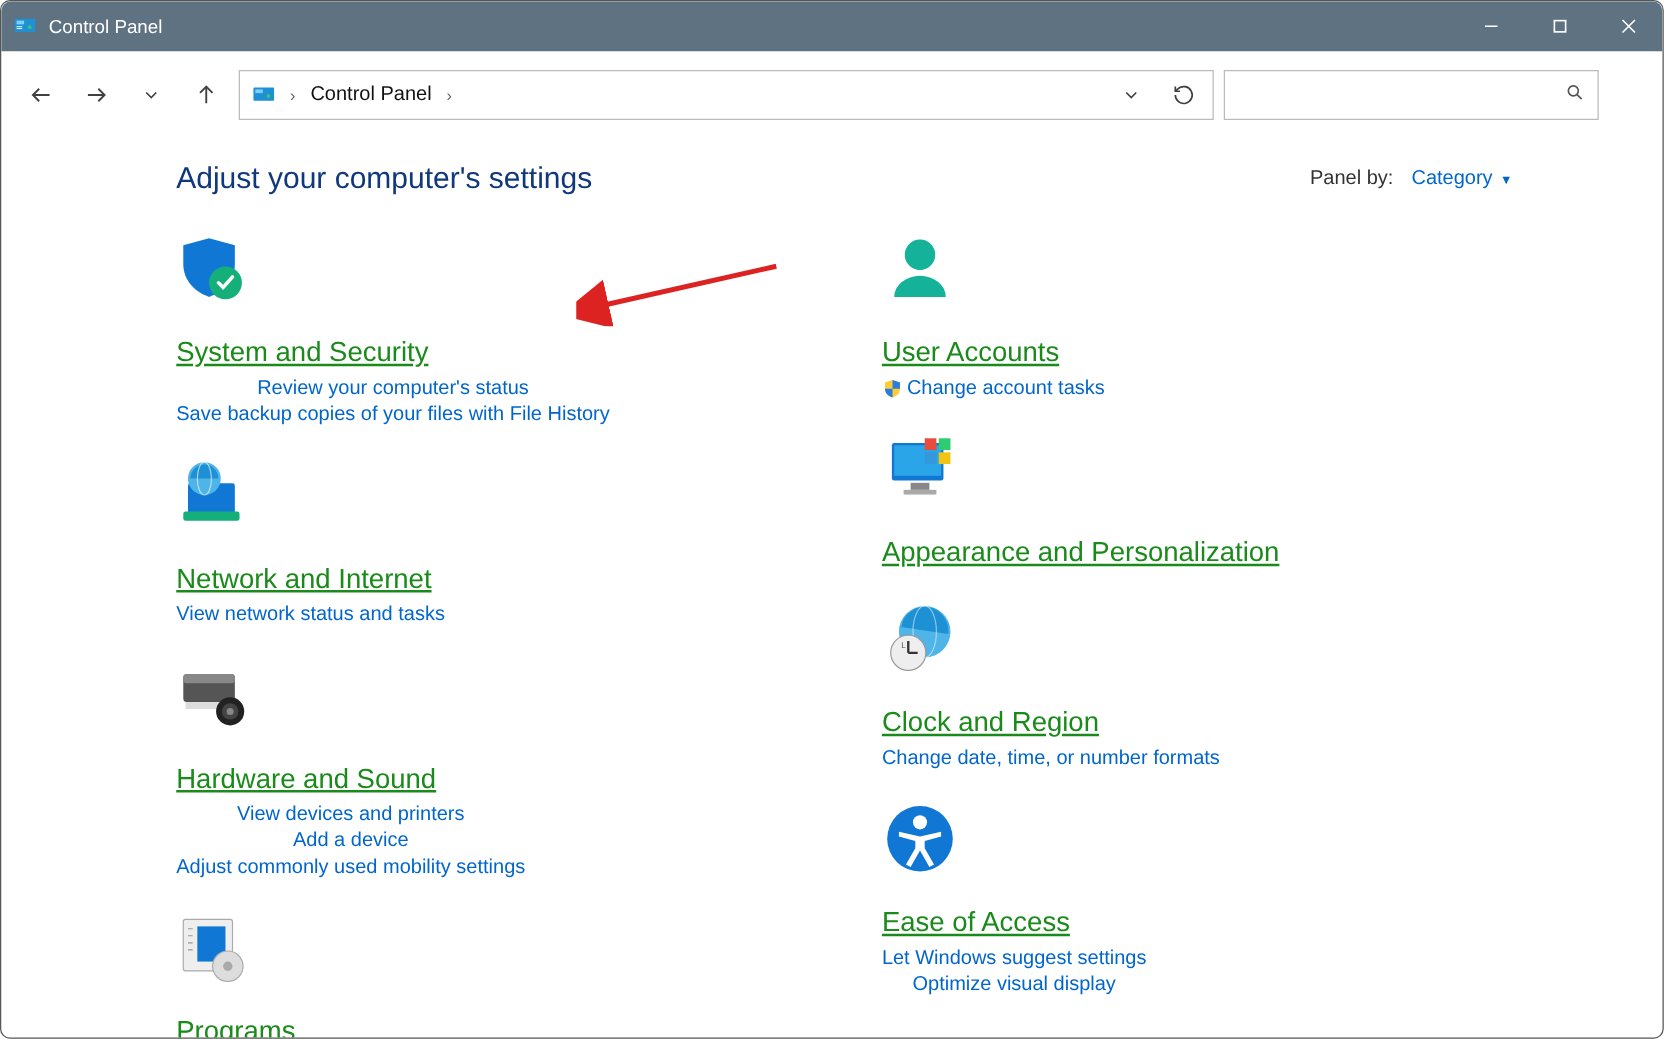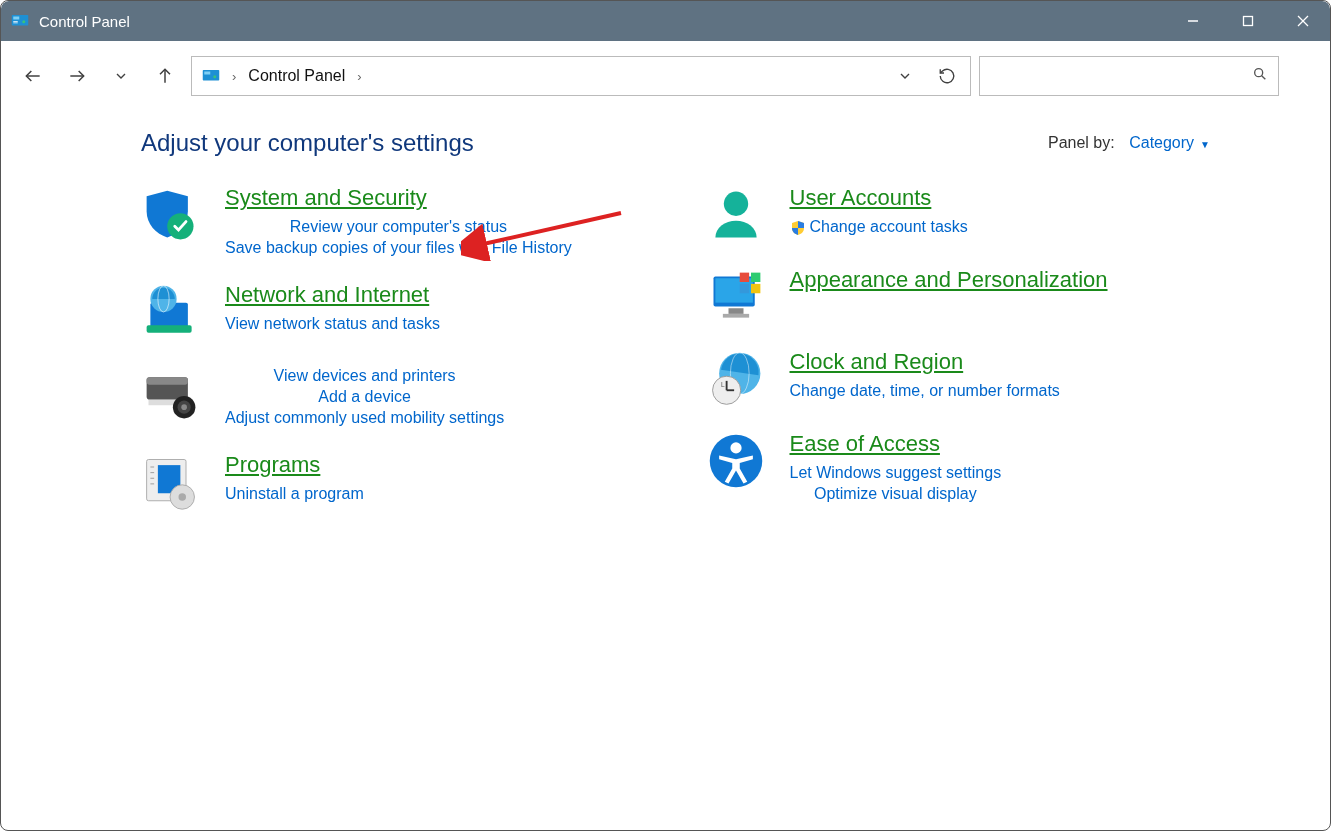--- a/index.html
+++ b/index.html
@@ -143,20 +143,21 @@
     gap: 60px;
   }
   .col { flex:1; }
 
   .category {
     display:flex;
     align-items:flex-start;
     gap: 24px;
     margin-bottom: 22px;
     position:relative;
+    flex-direction:column;
   }
   .cat-icon {
     width: 60px;
     height: 60px;
     flex-shrink:0;
     display:flex;
     align-items:center;
     justify-content:center;
   }
   .cat-body { padding-top:0; }
@@ -332,20 +333,21 @@
           <svg width="60" height="60" viewBox="0 0 64 64">
             <rect x="6" y="14" width="44" height="24" rx="3" fill="#555"></rect>
             <rect x="6" y="14" width="44" height="8" rx="3" fill="#888"></rect>
             <rect x="8" y="38" width="40" height="6" fill="#ddd"></rect>
             <circle cx="46" cy="46" r="12" fill="#222"></circle>
             <circle cx="46" cy="46" r="7" fill="#444"></circle>
             <circle cx="46" cy="46" r="3" fill="#888"></circle>
           </svg>
         </div>
         <div class="cat-body">
+          <a class="cat-title" href="#">Hardware and Sound</a>
           <a class="cat-link" href="#">View devices and printers</a>
           <a class="cat-link" href="#">Add a device</a>
           <a class="cat-link" href="#">Adjust commonly used mobility settings</a>
         </div>
       </div>
 
       <div class="category">
         <div class="cat-icon">
           <svg width="60" height="60" viewBox="0 0 64 64">
             <rect x="6" y="8" width="42" height="44" rx="2" fill="#eee" stroke="#aaa"></rect>

